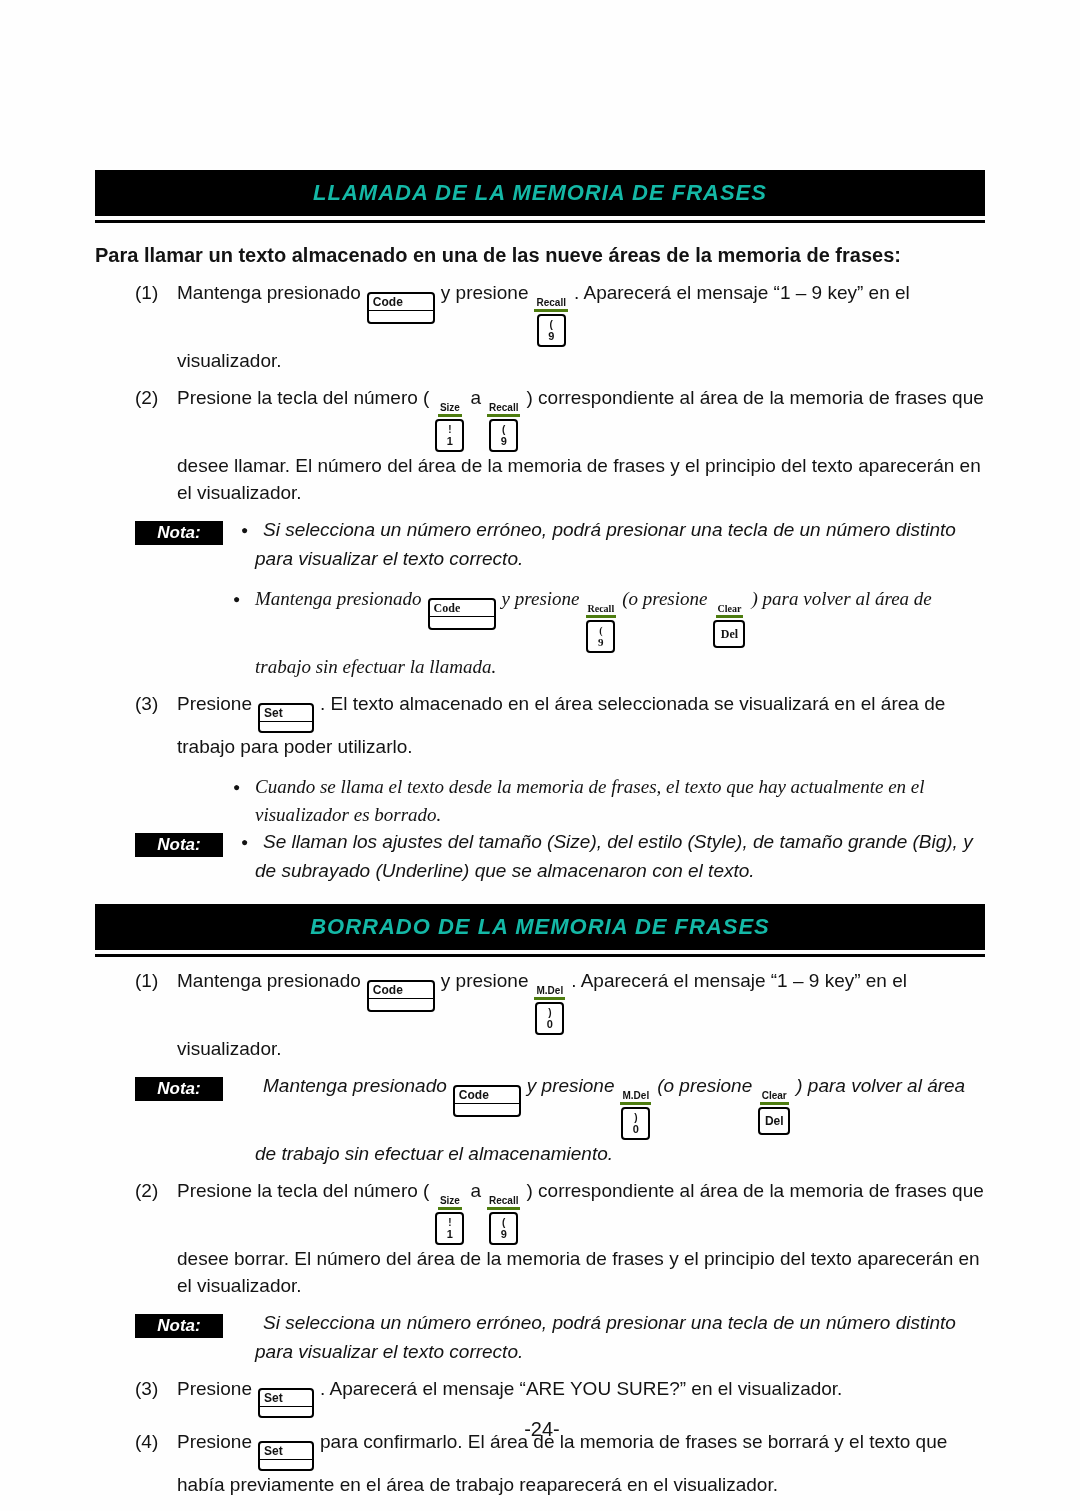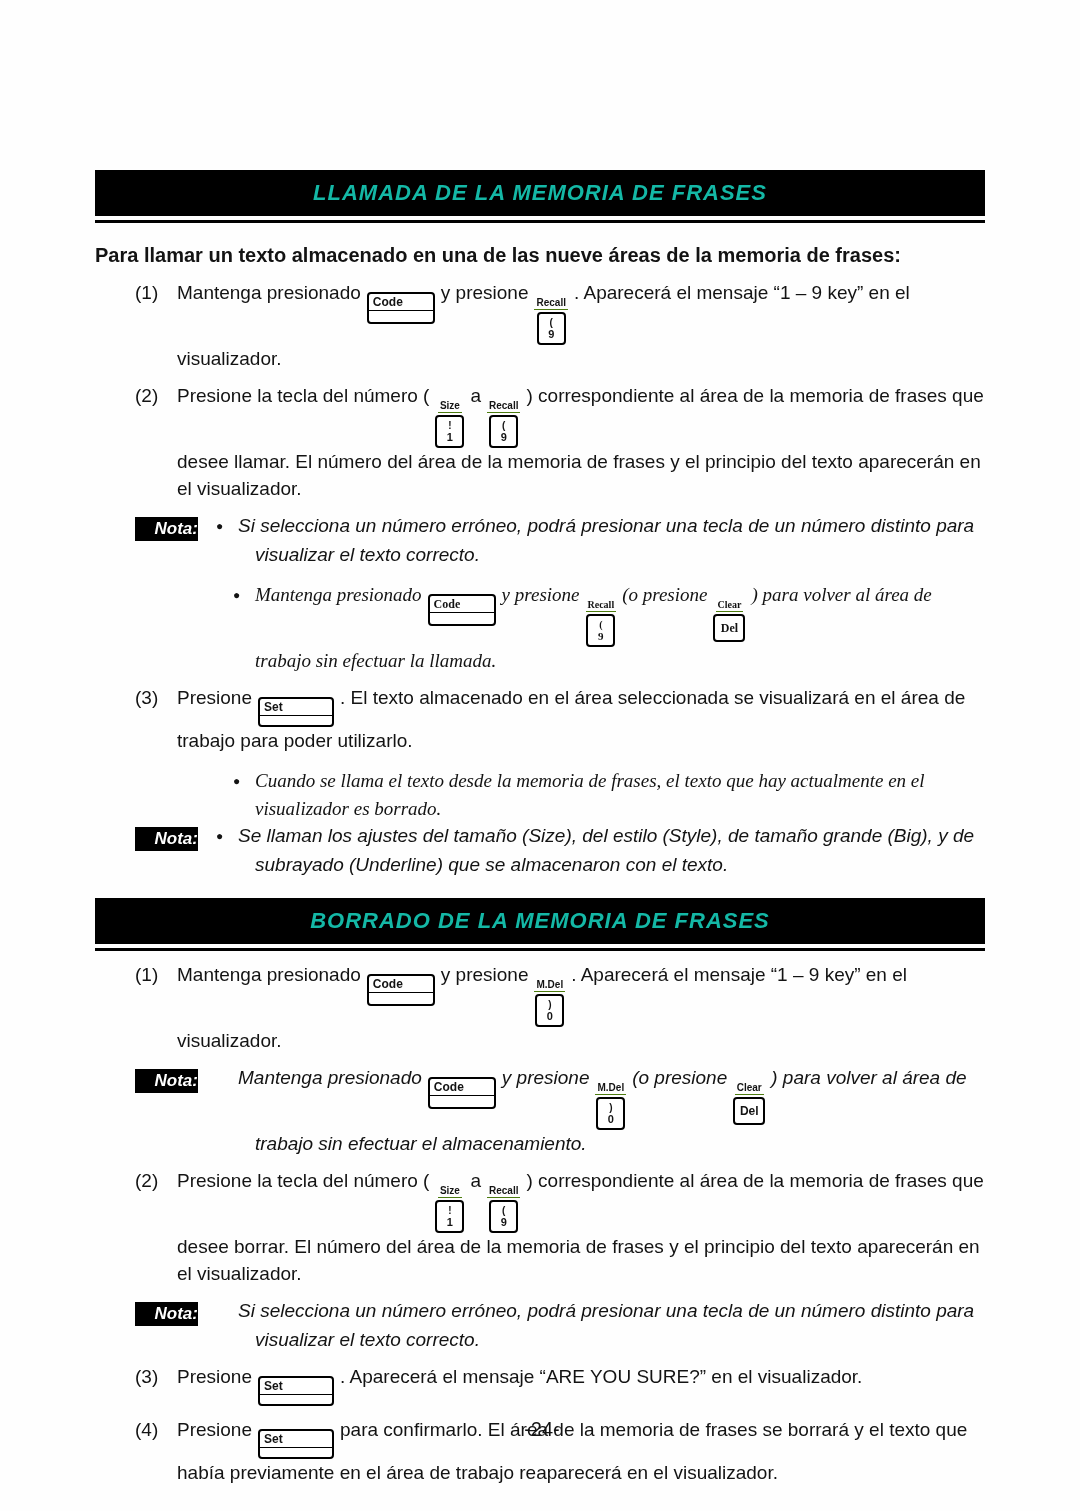--- a/index.html
+++ b/index.html
@@ -33,41 +33,41 @@
     padding-left:82px; text-indent:-42px;
     margin-top:10px;
   }
   .step-num { display:inline-block; width:42px; text-indent:0; }
 
   
   .nota { margin-top:10px; font-size:19px; line-height:27px; }
   .nota-row { padding-left:160px; text-indent:-120px; }
   .nota-row.cont { text-indent:-22px; margin-top:13px;font-family:Liberation Serif, serif; }
   .nota-badge {
-    display:inline-block; width:63px; height:24px; line-height:24px;
-    background:#000; color:#fff; text-align:right;
+    display:inline-block; width:88px; height:24px; line-height:24px;
+    background:#000; color:#fff; text-align:center;
     font-style:italic; font-weight:bold; font-size:17px;
     text-indent:0; margin-right:18px; vertical-align:-2px;
   }
   .nota-badge.wide-gap { margin-right:40px; }
   .bullet { display:inline-block; width:22px; text-indent:0; font-size:12px; vertical-align:2px; }
   .itxt { font-style:italic;text-align:right; }
 
   
   .kw {
     display:inline-flex; flex-direction:column; align-items:center;
     vertical-align:-7px; margin:0 6px; font-style:normal; text-indent:0;
   }
   .klabel {
     font-size:10px; font-weight:bold; line-height:11px;
-    border-bottom:1px solid #4d7c0f; padding:0 2px 1px 2px; margin-bottom:2px;
+    border-bottom:3px solid #4d7c0f; padding:0 2px 1px 2px; margin-bottom:2px;
   }
   .kcap { border:2px solid #000; border-radius:4px; background:#fff; display:flex; flex-direction:column; }
   .kcap.wide { width:68px; height:32px; }
-  .kcap.wide.set { width:76px; height:30px; }
+  .kcap.wide.set { width:56px; height:30px; }
   .kname {
     font-size:12px; font-weight:bold; text-align:left;
     padding:1px 0 1px 4px; line-height:14px;
     border-bottom:1.5px solid #000; width:100%;
   }
   .kcap.num { width:29px; height:33px; align-items:center; justify-content:center; }
   .ktop { font-size:10px; line-height:11px; font-weight:bold; }
   .knum { font-size:11px; line-height:12px; font-weight:bold; }
   .kcap.small { width:32px; height:28px; align-items:center; justify-content:center; font-size:12px; font-weight:bold; }
 

